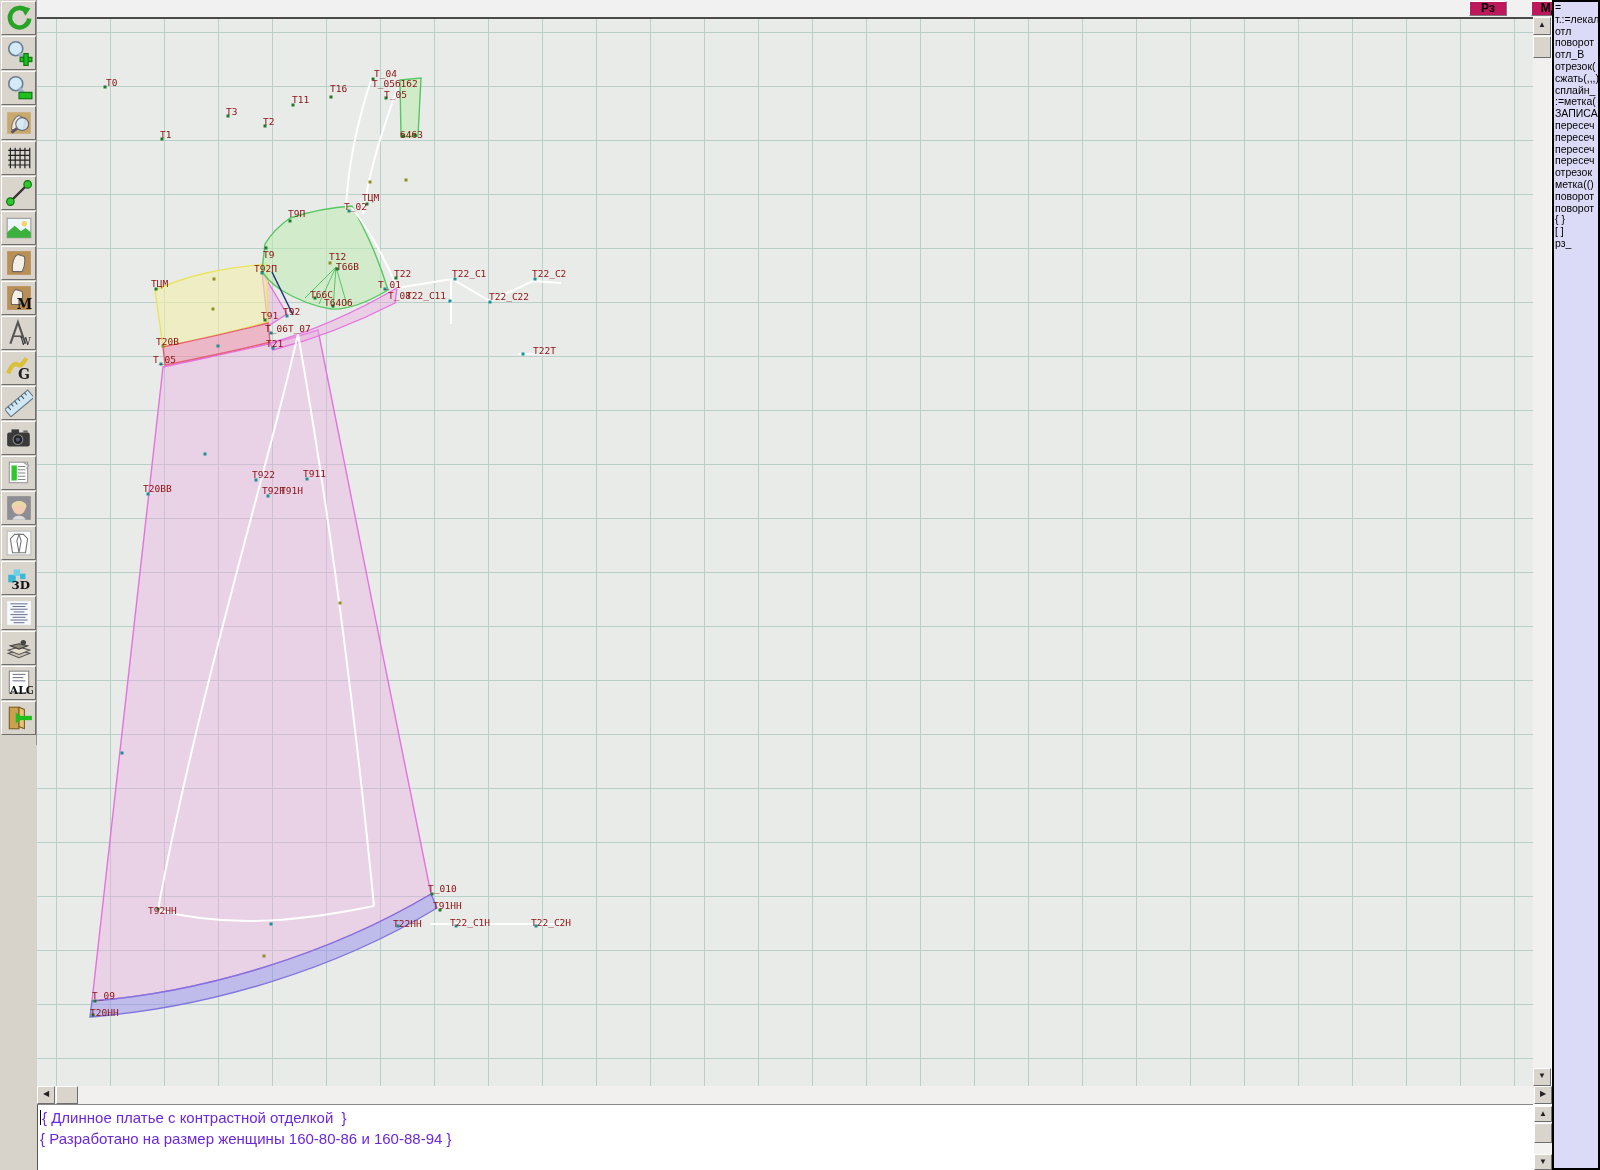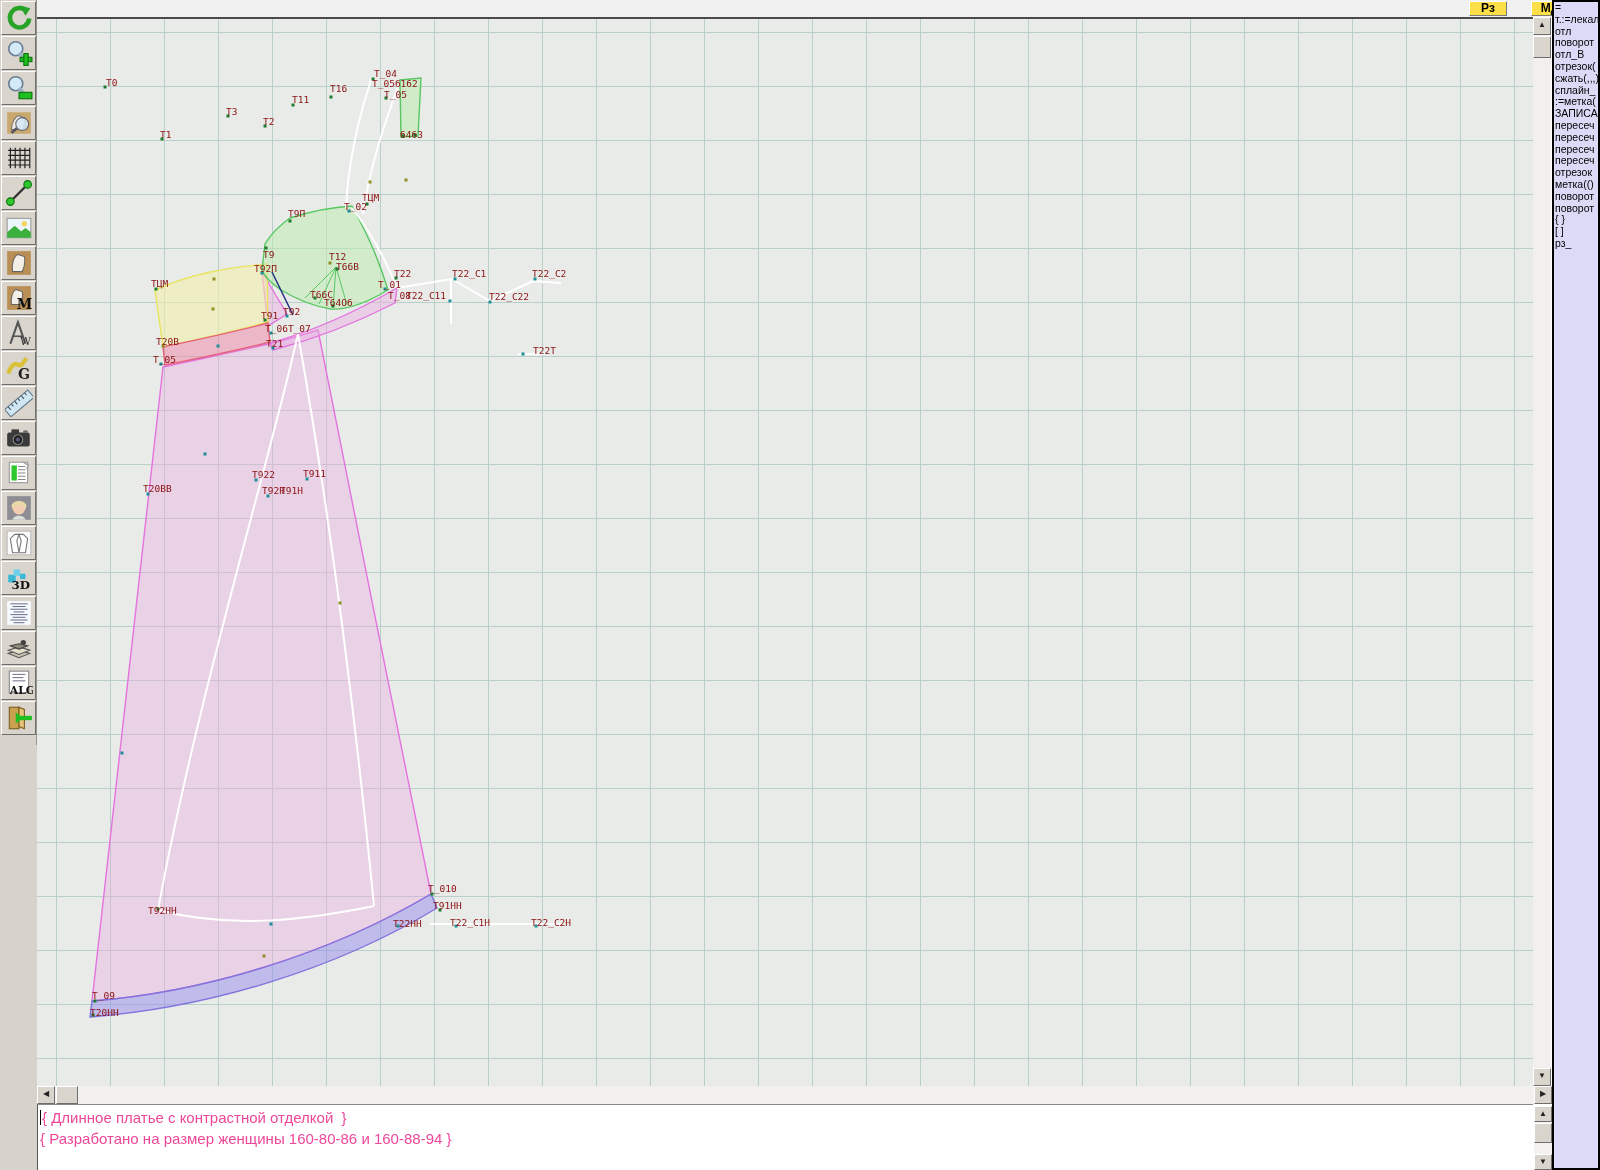--- a/index.html
+++ b/index.html
@@ -7,21 +7,21 @@
        font-family:"Liberation Sans",sans-serif;overflow:hidden;}
   
   #toolbar{position:absolute;left:0;top:0;width:37px;height:1170px;background:#d7d3cb;
            border-right:1px solid #9a968e;box-sizing:border-box;}
   .tb-btn{width:35px;height:34px;margin:1px 0 1px 1px;background:#d9d5cd;
           border:1px solid;border-color:#ffffff #6e6e6e #6e6e6e #ffffff;
           display:flex;align-items:center;justify-content:center;box-sizing:border-box;padding:0;}
   .tb-btn svg{display:block;}
   
   #topbar{position:absolute;left:37px;top:0;width:1515px;height:17px;background:#f1f1f1;}
-  .top-btn{position:absolute;top:1px;height:15px;background:#fde047;
+  .top-btn{position:absolute;top:1px;height:15px;background:#be185d;
            border:1px solid;border-color:#ffffff #7a7a7a #7a7a7a #ffffff;
            font-size:12px;font-weight:bold;line-height:13px;text-align:center;
            font-family:"Liberation Sans",sans-serif;padding:0;box-sizing:border-box;}
   #btn-rz{left:1432px;width:38px;}
   #btn-md{left:1476px;width:37px;margin-left:18px;}
   
   #canvas{position:absolute;left:37px;top:17px;width:1496px;height:1069px;
           background-color:#e9ebe9;
           background-image:linear-gradient(to right,#b9cfc9 1px,transparent 1px),
                            linear-gradient(to bottom,#b9cfc9 1px,transparent 1px);
@@ -41,21 +41,21 @@
   #txtscroll{left:1534px;top:1106px;width:18px;height:64px;background:#f4f2f0;}
   
   #rightpanel{position:absolute;left:1552px;top:0;width:48px;height:1170px;
               background:#dcdbf7;border:2px solid #000;box-sizing:border-box;overflow:hidden;}
   .cmd-item{font-size:10.5px;line-height:11.8px;color:#000;white-space:nowrap;padding-left:1px;
             font-family:"Liberation Sans",sans-serif;}
   
   #textpanel{position:absolute;left:37px;top:1104px;width:1496px;height:66px;background:#ffffff;
              border-left:1px solid #555;border-top:1px solid #888;box-sizing:border-box;
              padding:2px 0 0 2px;}
-  .code-line{font-size:15px;line-height:21px;color:#ec4899;white-space:pre;
+  .code-line{font-size:15px;line-height:21px;color:#6d28d9;white-space:pre;
              font-family:"Liberation Sans",sans-serif;}
   .caret{display:inline-block;width:1px;height:15px;background:#000;margin-right:1px;
          vertical-align:-2px;}
   #belowtoolbar{position:absolute;left:0;top:745px;width:37px;height:425px;background:#d7d3cb;}
 </style>
 </head>
 <body>
 
 <div id="toolbar">
     <button class="tb-btn">

